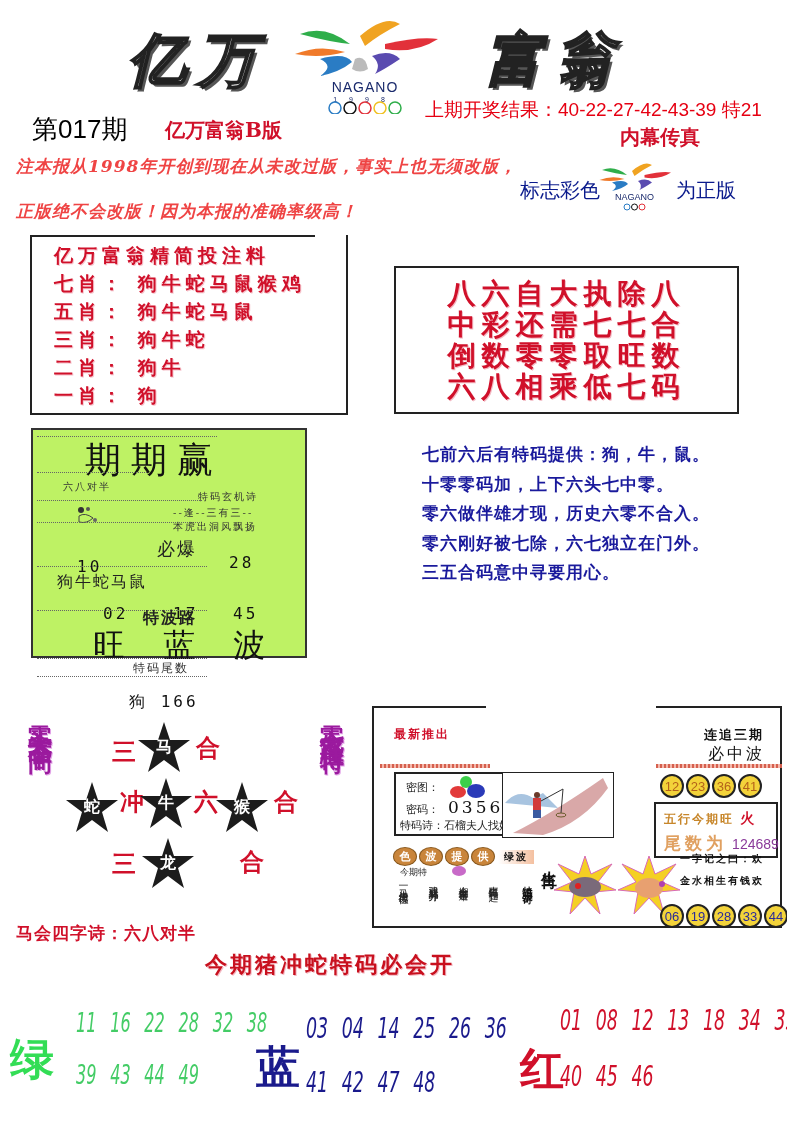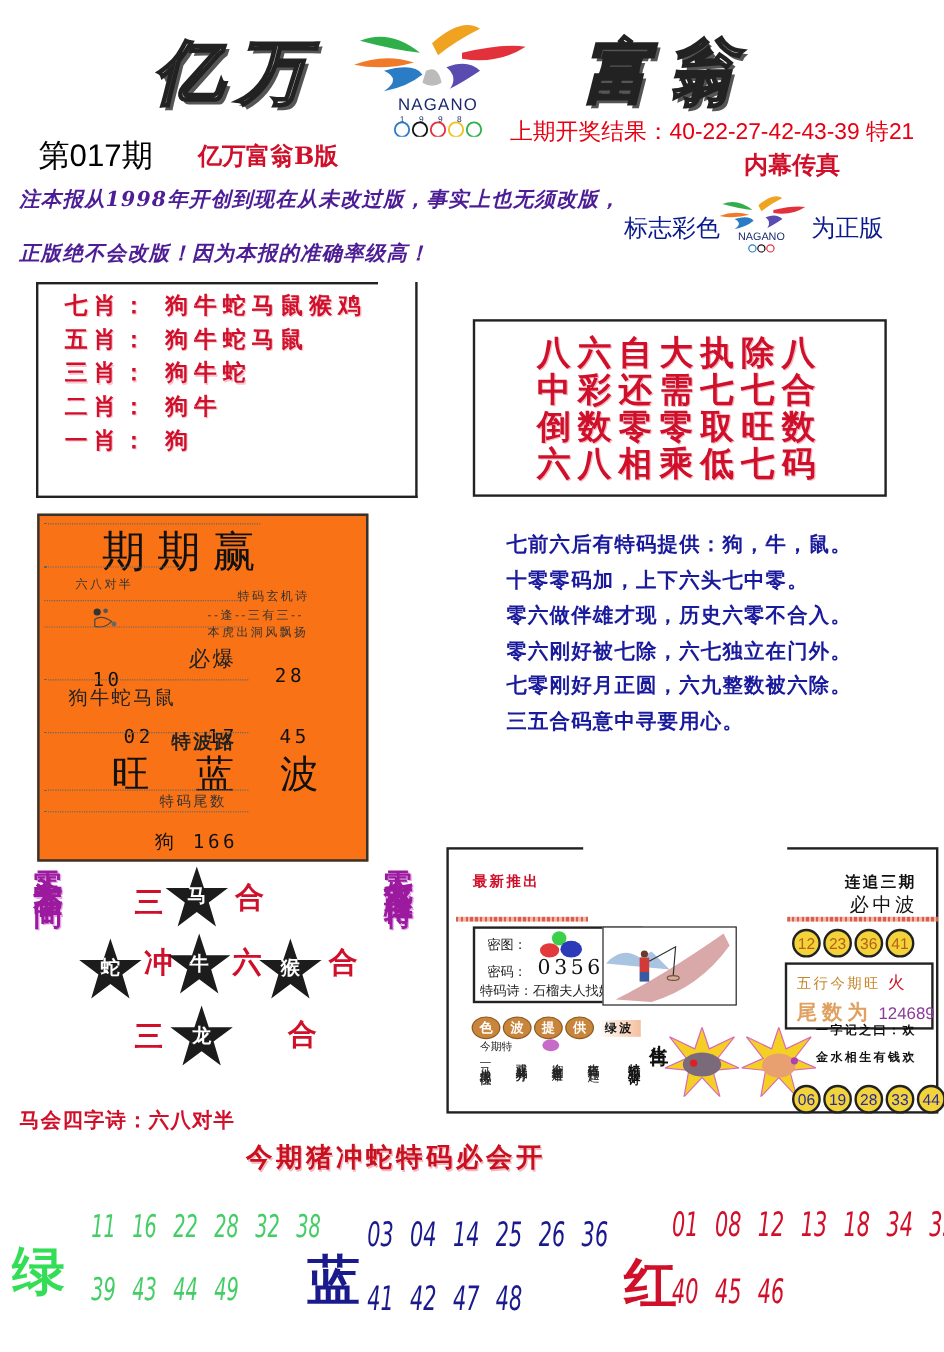--- a/index.html
+++ b/index.html
@@ -14,38 +14,38 @@
     color: #ffffff;
     -webkit-text-stroke: 2px #222;
     text-shadow: 3px 3px 0 #555;
     letter-spacing: 12px;
   }
   .logo { width: 150px; height: 100px; }
   .issue { font-family: "Liberation Sans", sans-serif; font-size: 26px; color: #000; }
   .bver { font-size: 20px; color: #d0102a; font-weight: bold; }
   .last-result { font-family: "Liberation Sans", sans-serif; font-size: 19px; color: #e60012; }
   .inner-fax { font-size: 20px; color: #d0102a; font-weight: bold; }
-  .notice { font-size: 17px; color: #4c1d95; font-weight: bold; font-style: italic; letter-spacing: 1px; }
+  .notice { font-size: 17px; color: #ef4444; font-weight: bold; font-style: italic; letter-spacing: 1px; }
   .logo-small { width: 75px; height: 55px; }
   .brand-label { font-family: "Liberation Sans", sans-serif; font-size: 20px; color: #0a1a8c; }
 
   
   .box-picks {
     border: 2px solid #222; border-top: none;
     width: 318px; height: 180px;
   }
   .box-picks-topline { height: 2px; background: #222; width: 285px; }
   .picks-line { font-size: 19px; color: #d0102a; font-weight: bold; letter-spacing: 5px; line-height: 28px; text-shadow: 1px 1px 0 #f6c7cf; }
 
   
   .box-poem { border: 2px solid #222; width: 345px; height: 148px; padding: 10px 20px; }
   .poem-line { font-size: 28px; color: #d0102a; font-weight: bold; letter-spacing: 6px; line-height: 31px; text-align: center; text-shadow: 1px 1px 0 #f3b9c3; }
 
   
-  .box-qqy { border: 2px solid #333; width: 276px; height: 290px; background: #f97316; }
+  .box-qqy { border: 2px solid #333; width: 276px; height: 230px; background: #bef264; }
   .qqy-title { font-family: "DejaVu Serif", serif; font-size: 36px; color: #111; letter-spacing: 10px; }
   .qqy-small { font-size: 10px; color: #333; letter-spacing: 2px; }
   .qqy-med { font-size: 16px; color: #222; letter-spacing: 2px; }
   .qqy-num { font-family: "DejaVu Sans Mono", monospace; font-size: 16px; color: #111; letter-spacing: 3px; margin-top: 14px; }
   .qqy-big { font-size: 32px; color: #111; letter-spacing: 14px; }
   .dotline { height: 1px; border-top: 1px dotted #666; width: 170px; }
 
   
   .verse-line { font-size: 17px; color: #1a1a9c; font-weight: bold; letter-spacing: 1px; line-height: 29.5px; }
 
@@ -64,21 +64,21 @@
   .rb-hrule { height: 4px; background: repeating-linear-gradient(90deg, #d5604e 0 2px, #f4b7ab 2px 4px); }
   .rb-red-small { font-size: 12px; color: #d0102a; font-weight: bold; letter-spacing: 2px; }
   .rb-black-small { font-size: 12px; color: #111; font-weight: bold; letter-spacing: 2px; }
   .rb-black-med { font-size: 16px; color: #111; letter-spacing: 3px; }
   .ball { display: inline-flex; align-items: center; justify-content: center; width: 24px; height: 24px; border-radius: 50%; background: #f3d33a; border: 2px solid #222; font-family: "Liberation Sans", sans-serif; font-size: 13px; margin-right: 2px; }
   .ball-top { color: #b4621a; }
   .ball-bottom { color: #2a2a9a; }
   .inner-box { border: 2px solid #222; background: #fff; }
   .secret-label { font-size: 11px; color: #222; }
   .secret-code { font-family: "DejaVu Serif", serif; font-size: 17px; color: #111; letter-spacing: 3px; }
-  .wuxing { font-size: 12px; color: #c7862a; font-weight: normal; letter-spacing: 2px; }
+  .wuxing { font-size: 12px; color: #c7862a; font-weight: bold; letter-spacing: 2px; }
   .wuxing-fire { color: #d0102a; font-size: 14px; }
   .tail-label { font-size: 17px; color: #e0a060; font-weight: bold; letter-spacing: 4px; }
   .tail-nums { font-family: "Liberation Sans", sans-serif; font-size: 14px; color: #8a3a9a; }
   .wave-badge { display: inline-flex; align-items: center; justify-content: center; width: 22px; height: 17px; border-radius: 50%; background: #c9853b; color: #fff; font-size: 11px; font-weight: bold; margin-right: 4px; box-shadow: 0 0 0 1px #8a5a20; }
   .vcol { writing-mode: vertical-rl; font-size: 10px; color: #222; letter-spacing: 1px; }
   .vcol2 { writing-mode: vertical-rl; font-size: 10px; color: #111; font-weight: bold; letter-spacing: 2px; }
 
   
   .color-word { font-size: 44px; font-weight: bold; }
   .num-row { font-family: "DejaVu Sans", sans-serif; font-style: italic; font-size: 26px; letter-spacing: 0px; transform: scaleX(0.62); transform-origin: left center; white-space: nowrap; }
@@ -134,20 +134,21 @@
     <circle cx="60" cy="94" r="6" fill="none" stroke="#2a7cc4" stroke-width="2"></circle>
     <circle cx="75" cy="94" r="6" fill="none" stroke="#111" stroke-width="2"></circle>
     <circle cx="90" cy="94" r="6" fill="none" stroke="#e2313a" stroke-width="2"></circle>
   </svg>
 </div>
 <div class="abs brand-label" style="left:676px; top:177px;">为正版</div>
 
 <div class="abs box-picks-topline" style="left:30px; top:235px;"></div>
 <div class="abs box-picks" style="left:30px; top:235px;">
   <div style="padding:6px 0 0 22px;">
+    <div class="picks-line">亿万富翁精简投注料</div>
     <div class="picks-line"><span>七肖：</span>&nbsp;<span>狗牛蛇马鼠猴鸡</span></div>
     <div class="picks-line"><span>五肖：</span>&nbsp;<span>狗牛蛇马鼠</span></div>
     <div class="picks-line"><span>三肖：</span>&nbsp;<span>狗牛蛇</span></div>
     <div class="picks-line"><span>二肖：</span>&nbsp;<span>狗牛</span></div>
     <div class="picks-line"><span>一肖：</span>&nbsp;<span>狗</span></div>
   </div>
 </div>
 
 <div class="abs box-poem" style="left:394px; top:266px;">
   <div class="poem-line">八六自大执除八</div>
@@ -189,21 +190,20 @@
   <div class="abs qqy-small" style="left:100px; top:230px; font-size:12px;">特码尾数</div>
   <div class="abs dotline" style="left:4px; top:246px; width:170px;"></div>
   <div class="abs qqy-num" style="left:96px; top:248px;">狗 166</div>
 </div>
 
 <div class="abs" style="left:422px; top:440px;">
   <div class="verse-line">七前六后有特码提供：狗，牛，鼠。</div>
   <div class="verse-line">十零零码加，上下六头七中零。</div>
   <div class="verse-line">零六做伴雄才现，历史六零不合入。</div>
   <div class="verse-line">零六刚好被七除，六七独立在门外。</div>
-  <div class="verse-line">七零刚好月正圆，六九整数被六除。</div>
   <div class="verse-line">三五合码意中寻要用心。</div>
 </div>
 
 <div class="abs vert-text" style="left:24px; top:706px;">零头七零在中间</div>
 <div class="abs vert-text" style="left:316px; top:706px;">零七依路可博特</div>
 
 <div class="abs red-char" style="left:112px; top:736px;">三</div>
 <div class="star-wrap" style="left:136px; top:720px;">
   <svg width="56" height="54" viewBox="0 0 56 54">
       <polygon points="28,2 34,20 54,20 38,32 44,52 28,40 12,52 18,32 2,20 22,20" fill="#1c1c1c"></polygon>

